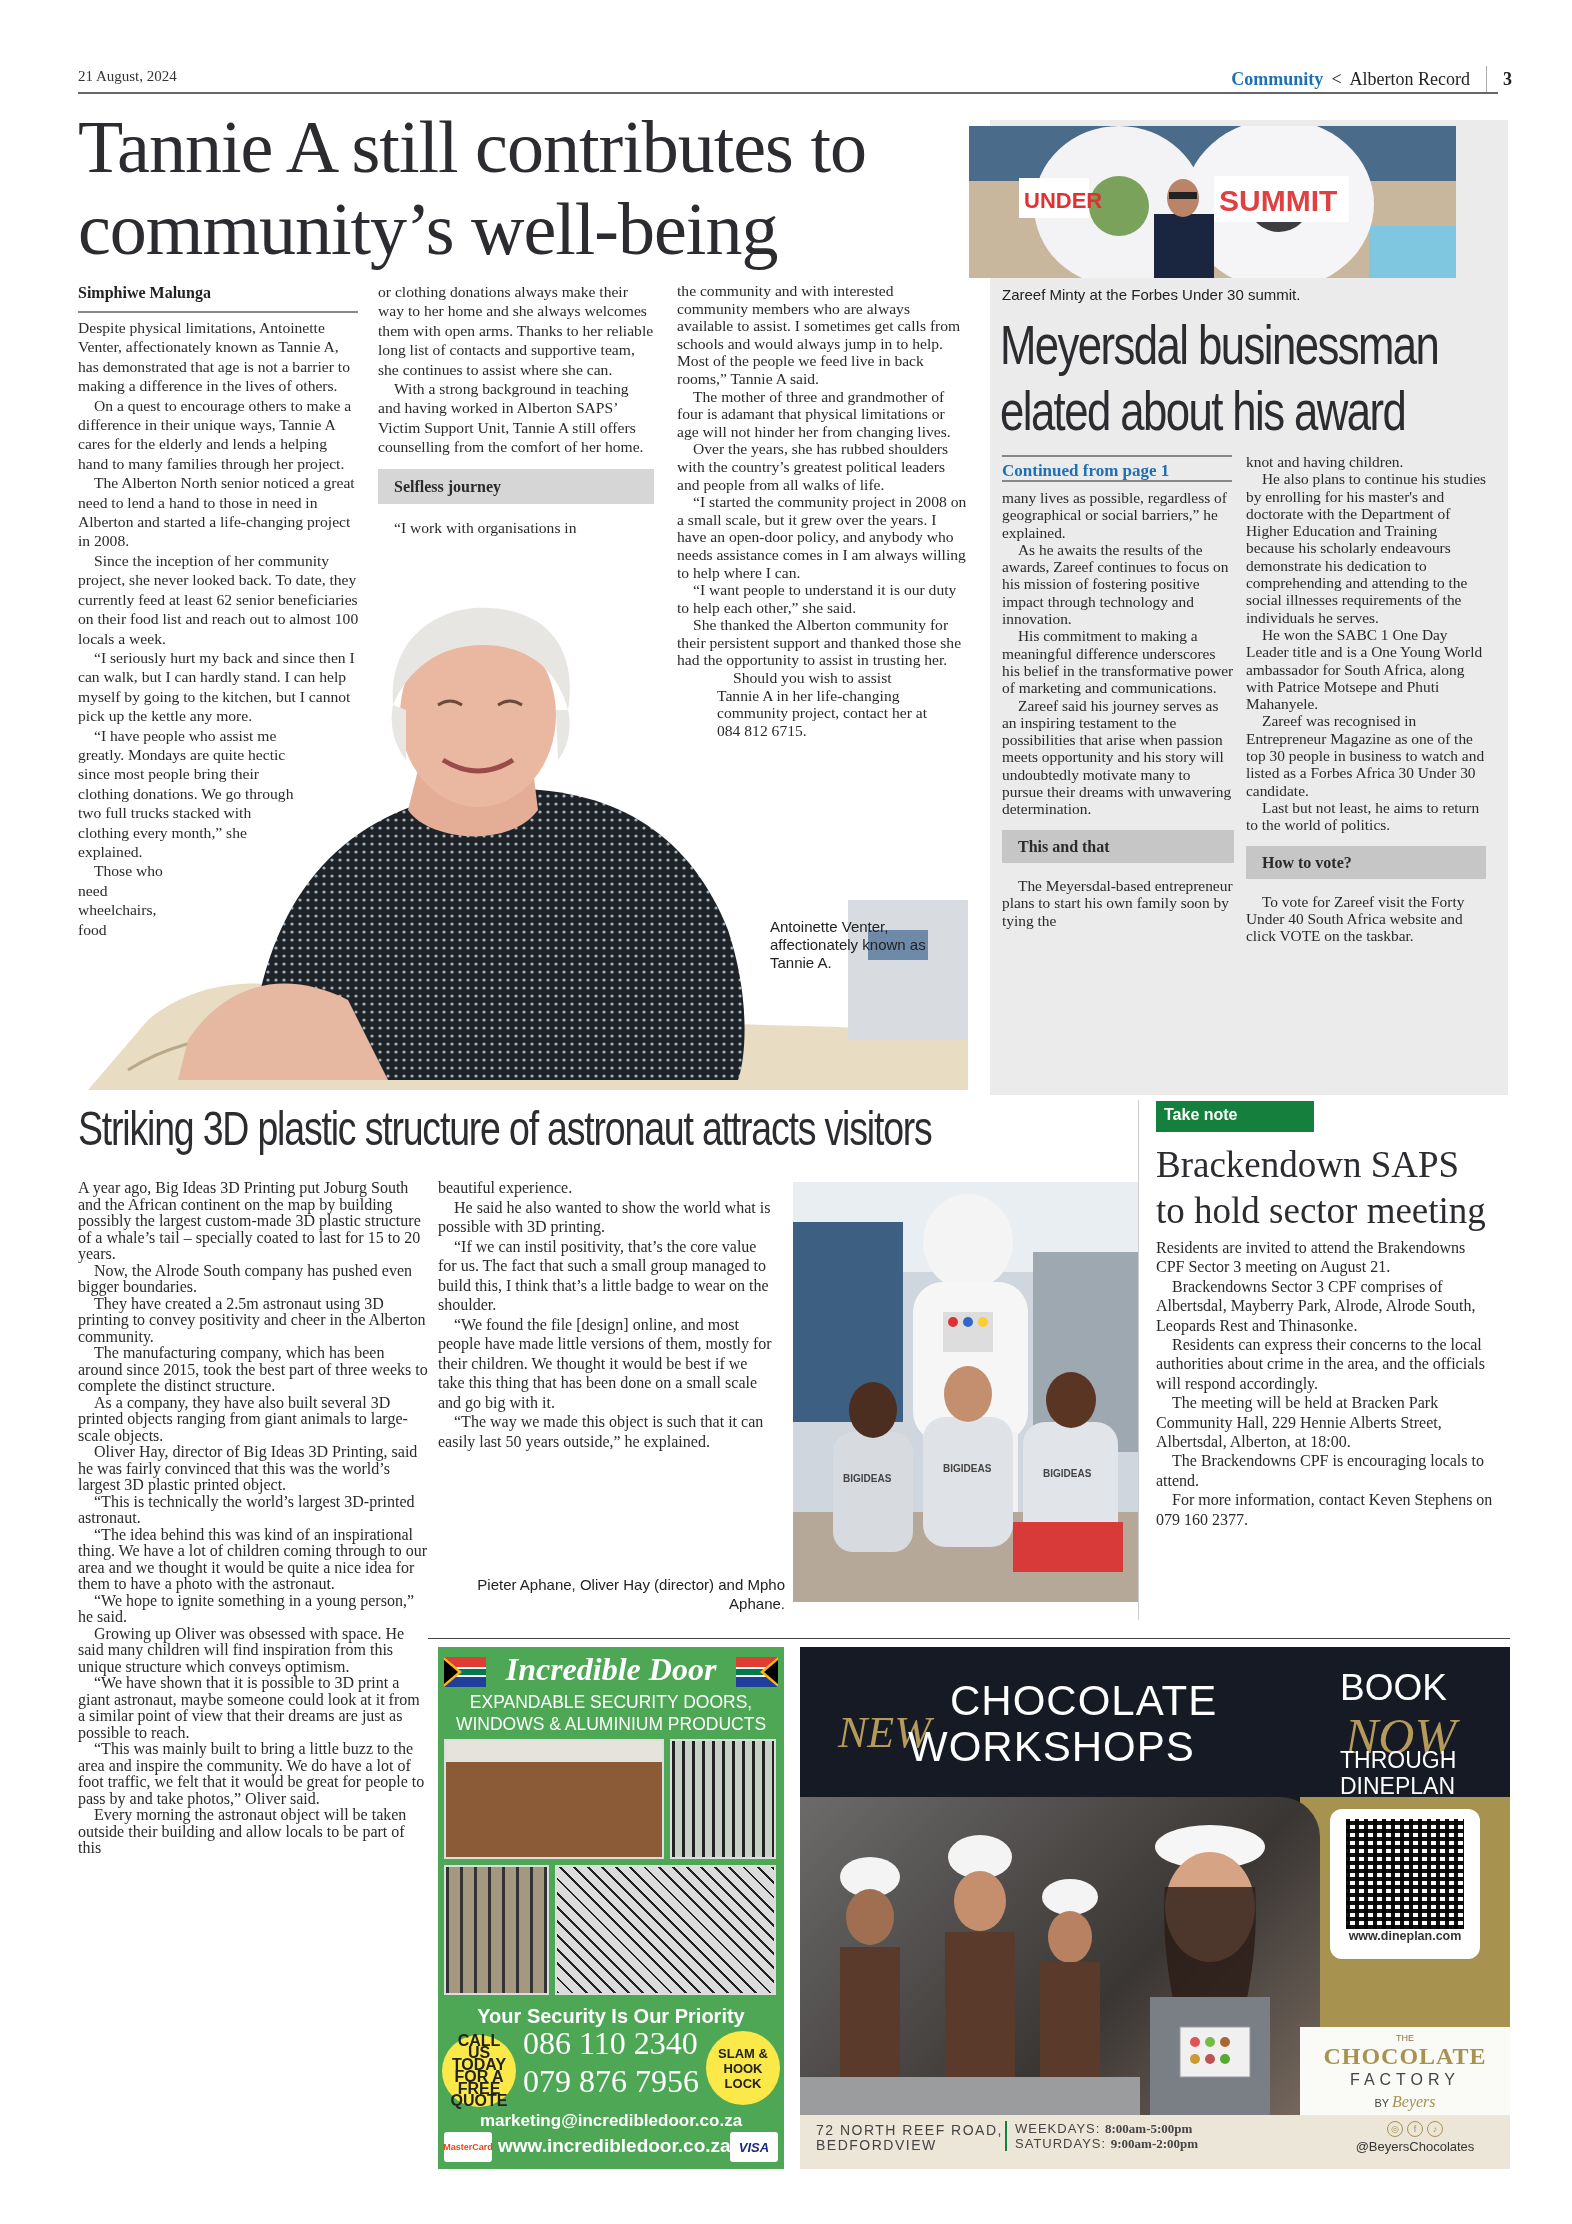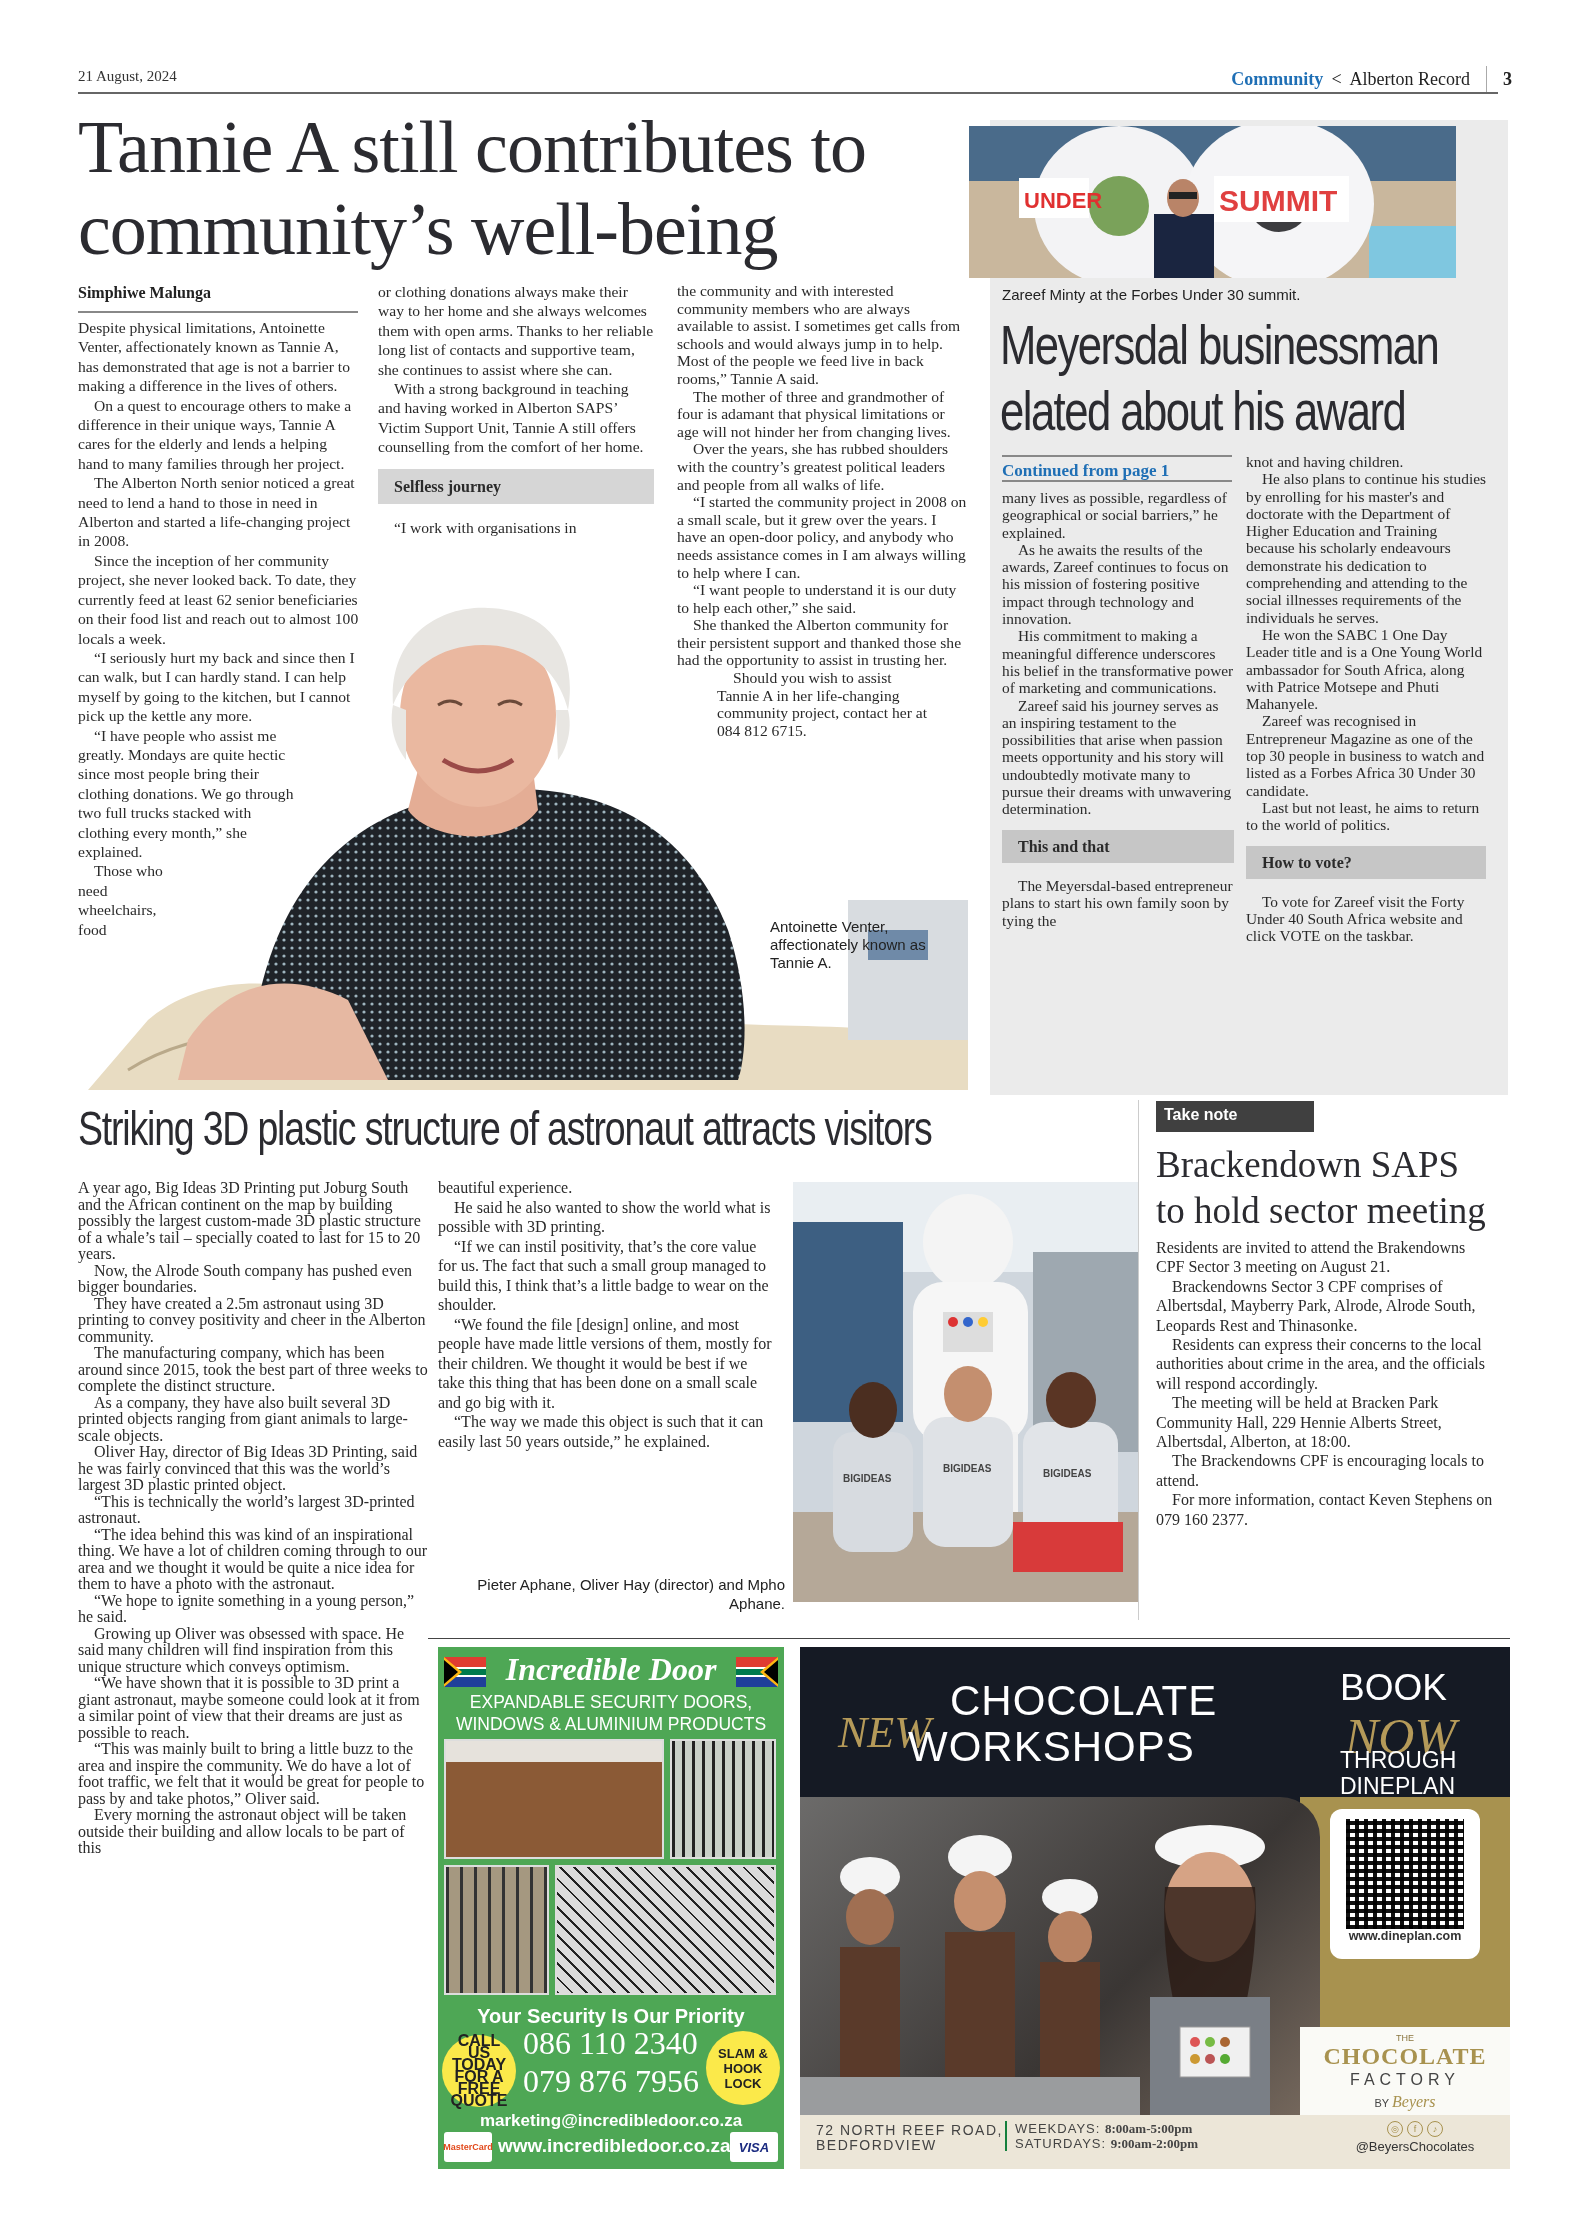--- a/index.html
+++ b/index.html
@@ -43,21 +43,21 @@
   .subhead-grey2 { background: #c6c6c6; font-weight: bold; font-size: 16px; padding: 8px 16px; margin: 12px 0 14px 0; }
 
   
   .headline3 { left: 78px; top: 1100px; font-size: 48px; line-height: 58px; color: #2b2b30; font-family: "Liberation Sans", "DejaVu Sans", sans-serif; letter-spacing: -1.5px; transform: scaleX(0.78); transform-origin: left top; white-space: nowrap; }
   .acol1 { left: 78px; top: 1180px; width: 350px; font-size: 16px; line-height: 16.5px; }
   .acol2 { left: 438px; top: 1178px; width: 340px; font-size: 16px; line-height: 19.5px; }
   .photo-astro { left: 793px; top: 1182px; width: 345px; height: 420px; overflow: hidden; }
   .caption-astro { left: 440px; top: 1575px; width: 345px; text-align: right; font-family: "Liberation Sans", "DejaVu Sans", sans-serif; font-size: 15px; line-height: 19px; color: #222; }
 
   
-  .take-note { left: 1156px; top: 1101px; width: 158px; height: 31px; background: #404040; color: #fff; font-family: "Liberation Sans", "DejaVu Sans", sans-serif; font-weight: bold; font-size: 16px; padding: 5px 8px; }
+  .take-note { left: 1156px; top: 1101px; width: 158px; height: 31px; background: #15803d; color: #fff; font-family: "Liberation Sans", "DejaVu Sans", sans-serif; font-weight: bold; font-size: 16px; padding: 5px 8px; }
   .headline4 { left: 1156px; top: 1142px; font-size: 37px; line-height: 46px; color: #2b2b30; width: 360px; }
   .tcol { left: 1156px; top: 1238px; width: 340px; font-size: 16px; line-height: 19.4px; }
 
   
   .bottom-rule { left: 428px; top: 1638px; width: 1082px; height: 1px; background: #444; }
   .vert-rule { left: 1138px; top: 1100px; width: 1px; height: 520px; background: #ccc; }
 
   
   .ad-door { left: 438px; top: 1647px; width: 346px; height: 522px; background: #4ea755; color: #fff; font-family: "Liberation Sans", "DejaVu Sans", sans-serif; overflow: hidden; }
   .ad-door .title { position: absolute; top: 4px; left: 0; width: 100%; text-align: center; font-style: italic; font-weight: bold; font-size: 32px; font-family: "Liberation Serif", "DejaVu Serif", serif; }

